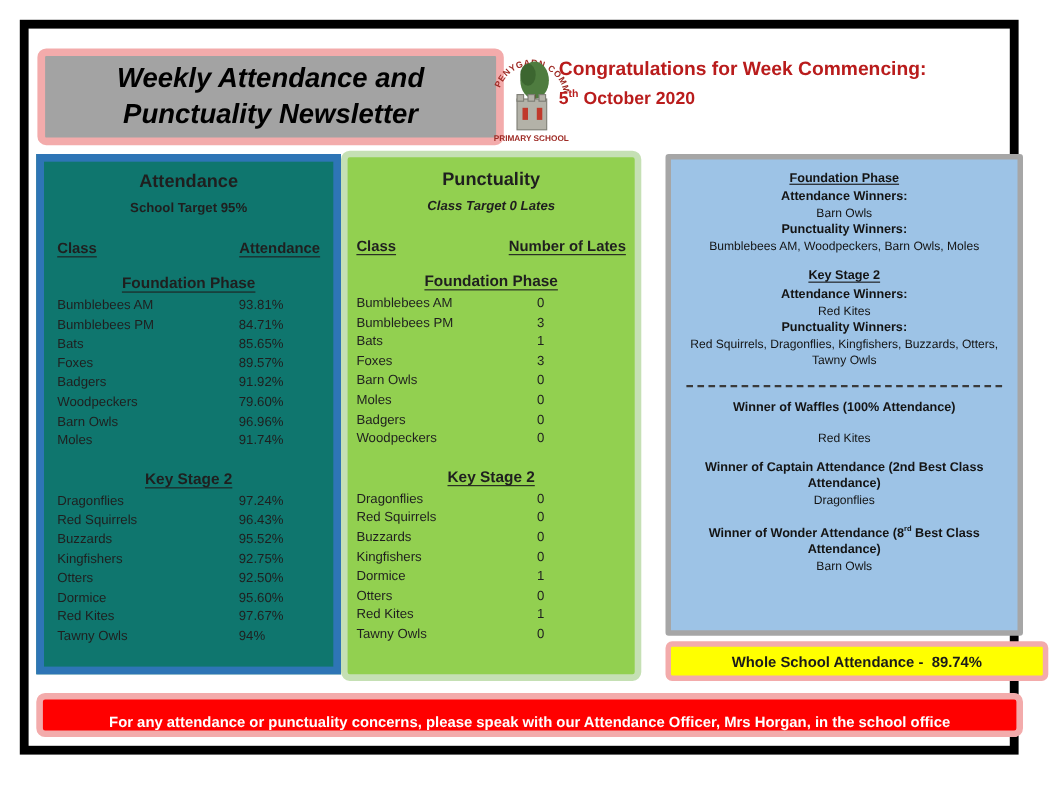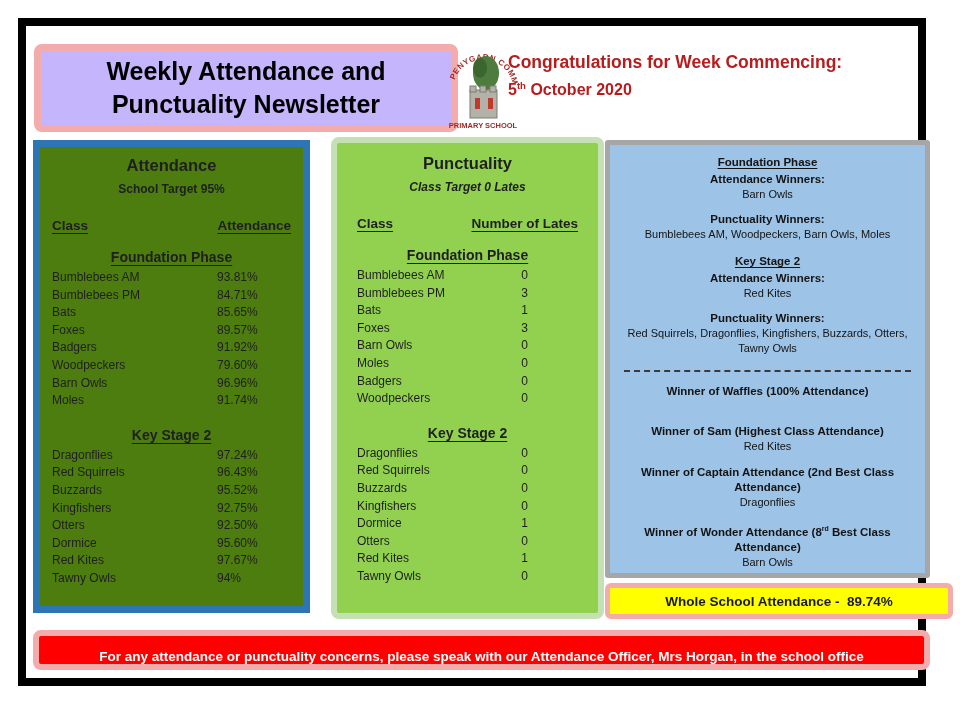--- a/index.html
+++ b/index.html
@@ -1,36 +1,36 @@
 <!DOCTYPE html>
 <html><head>
 <meta charset="utf-8">
 <style>
   * { margin:0; padding:0; box-sizing:border-box; }
   html,body { width:960px; height:720px; background:#fff; font-family:"Liberation Sans", sans-serif; color:#1f1f1f; }
   .frame { position:absolute; left:18px; top:18px; width:908px; height:668px; border:8px solid #000; background:#fff; }
 
   
   .title-banner { position:absolute; left:8px; top:18px; width:424px; height:88px;
-    background:#c4b5fd; border:7px solid #f3abab; border-radius:8px;
-    display:flex; align-items:center; justify-content:flex-end; text-align:center; }
+    background:#a3a3a3; border:7px solid #f3abab; border-radius:8px;
+    display:flex; align-items:center; justify-content:flex-end; text-align:center;font-style:italic; }
   .title-banner .title-text { font-size:25px; font-weight:bold; color:#000; line-height:33px; padding:0 26px; }
 
   .logo { position:absolute; left:420px; top:14px; width:74px; height:92px; }
 
   .congrats { position:absolute; left:482px; top:26px; width:402px; text-align:left; color:#b91c1c; }
   .congrats .line1 { font-size:17.5px; font-weight:bold; }
   .congrats .line2 { font-size:16px; font-weight:bold; margin-top:7px; }
   sup.sp { font-size:60%; vertical-align:super; }
 
   
   .att-panel { position:absolute; left:7px; top:114px; width:277px; height:473px;
-    background:#4d7c0f; border:7px solid #2e75b6; padding:6px 12px; }
-  .pun-panel { position:absolute; left:305px; top:111px; width:273px; height:482px;
-    background:#92d050; border:6px solid #c5e0b4; border-radius:8px; padding:8px 20px; }
+    background:#0f766e; border:7px solid #2e75b6; padding:6px 12px; }
+  .pun-panel { position:absolute; left:284px; top:111px; width:273px; height:482px;
+    background:#92d050; border:6px solid #c5e0b4; border-radius:8px; padding:8px 8px; }
   .win-panel { position:absolute; left:579px; top:114px; width:325px; height:438px;
     background:#9dc3e6; border:5px solid #a6a6a6; border-radius:3px; padding:8px 10px; text-align:center; }
   .whole-box { position:absolute; left:579px; top:557px; width:348px; height:36px;
     background:#ffff00; border:5px solid #f3abab; border-radius:6px;
     display:flex; align-items:center; justify-content:center; }
   .whole-box .whole-label { font-size:13.5px; font-weight:bold; color:#1a1a1a; white-space:pre; }
 
   .panel-h1 { text-align:center; font-size:16.5px; font-weight:bold; line-height:24px; }
   .panel-h2 { text-align:center; font-size:12px; font-weight:bold; line-height:24px; }
   .panel-h2.italic { font-style:italic;text-align:center; }
@@ -43,21 +43,21 @@
   .sec-head.first { margin-top:14px; }
 
   .t-row { display:grid; font-size:12px; line-height:17.6px; }
   .att-rows .t-row { grid-template-columns:165px 1fr; }
   .pun-rows .t-row { grid-template-columns:115px 105px; }
   .pun-rows .t-val { text-align:center; }
 
   
   .win-panel { font-size:11.5px; color:#141414; }
   .w-head { font-weight:bold; text-decoration:underline; text-underline-offset:2px; line-height:15px; margin-top:6px; }
-  .w-label { font-weight:bold; line-height:15px; margin-top:10px; }
+  .w-label { font-weight:bold; line-height:15px; }
   .w-value { line-height:15px; font-size:11px; }
   .w-sep { border-top:2px dashed #3a3a3a; margin:14px 4px 4px 4px; }
   .award-title { font-weight:bold; line-height:15px; margin-top:12px; }
   .award-winner { line-height:14px; font-size:11px; min-height:13px; }
 
   
   .footer-banner { position:absolute; left:7px; top:604px; width:897px; height:40px;
     background:#ff0000; border:6px solid #f3abab; border-radius:8px;
     display:flex; align-items:flex-end; justify-content:center; }
   .footer-banner .footer-text { color:#fff; font-size:13.5px; font-weight:bold; text-align:center; }
@@ -262,21 +262,20 @@
     <div class="w-label">Punctuality Winners:</div>
     <div class="w-value">Bumblebees AM, Woodpeckers, Barn Owls, Moles</div>
     <div class="w-head" style="margin-top:12px">Key Stage 2</div>
     <div class="w-label" style="margin-top:2px">Attendance Winners:</div>
     <div class="w-value">Red Kites</div>
     <div class="w-label">Punctuality Winners:</div>
     <div class="w-value">Red Squirrels, Dragonflies, Kingfishers, Buzzards, Otters, Tawny Owls</div>
     <div class="w-sep"></div>
     <div class="award-title">Winner of Waffles (100% Attendance)</div>
     <div class="award-winner"></div>
-    <div class="award-title">Winner of Sam (Highest Class Attendance)</div>
     <div class="award-winner">Red Kites</div>
     <div class="award-title">Winner of Captain Attendance (2nd Best Class Attendance)</div>
     <div class="award-winner">Dragonflies</div>
     <div class="award-title"><span>Winner of Wonder Attendance (8</span><sup class="sp">rd</sup><span> Best Class Attendance)</span></div>
     <div class="award-winner">Barn Owls</div>
   </div>
 
   <div class="whole-box">
     <div class="whole-label">Whole School Attendance -  89.74%</div>
   </div>

